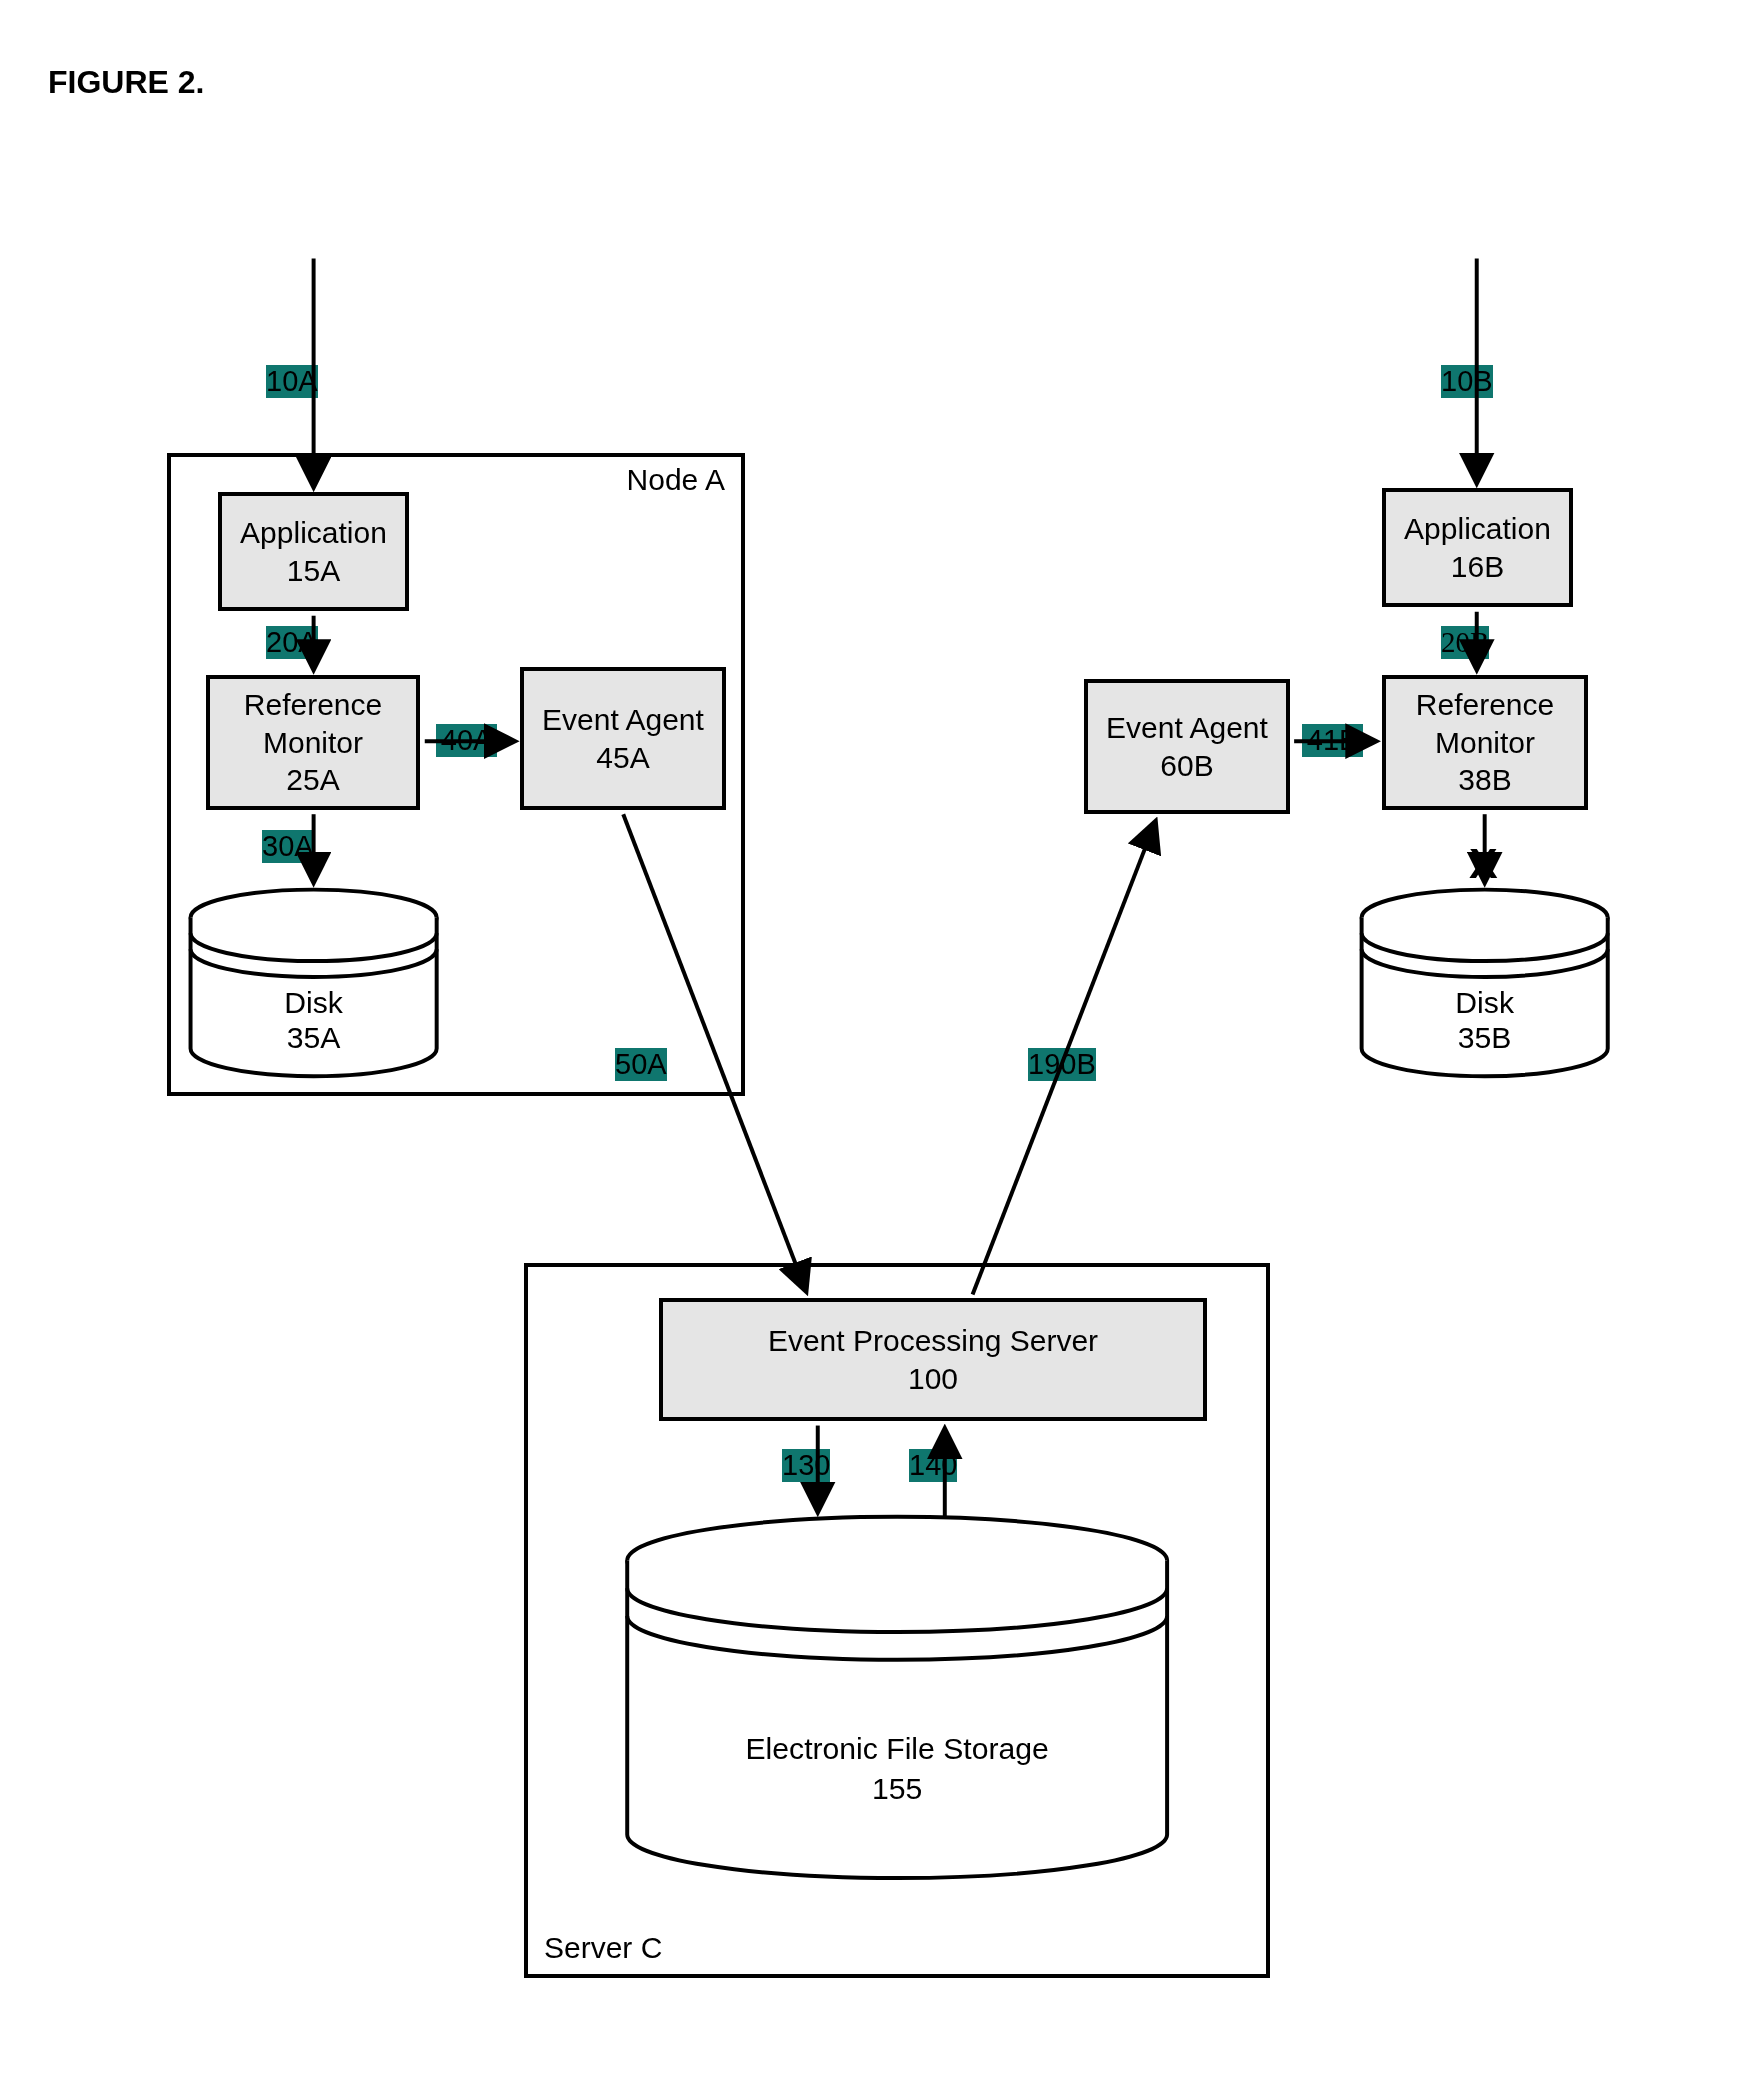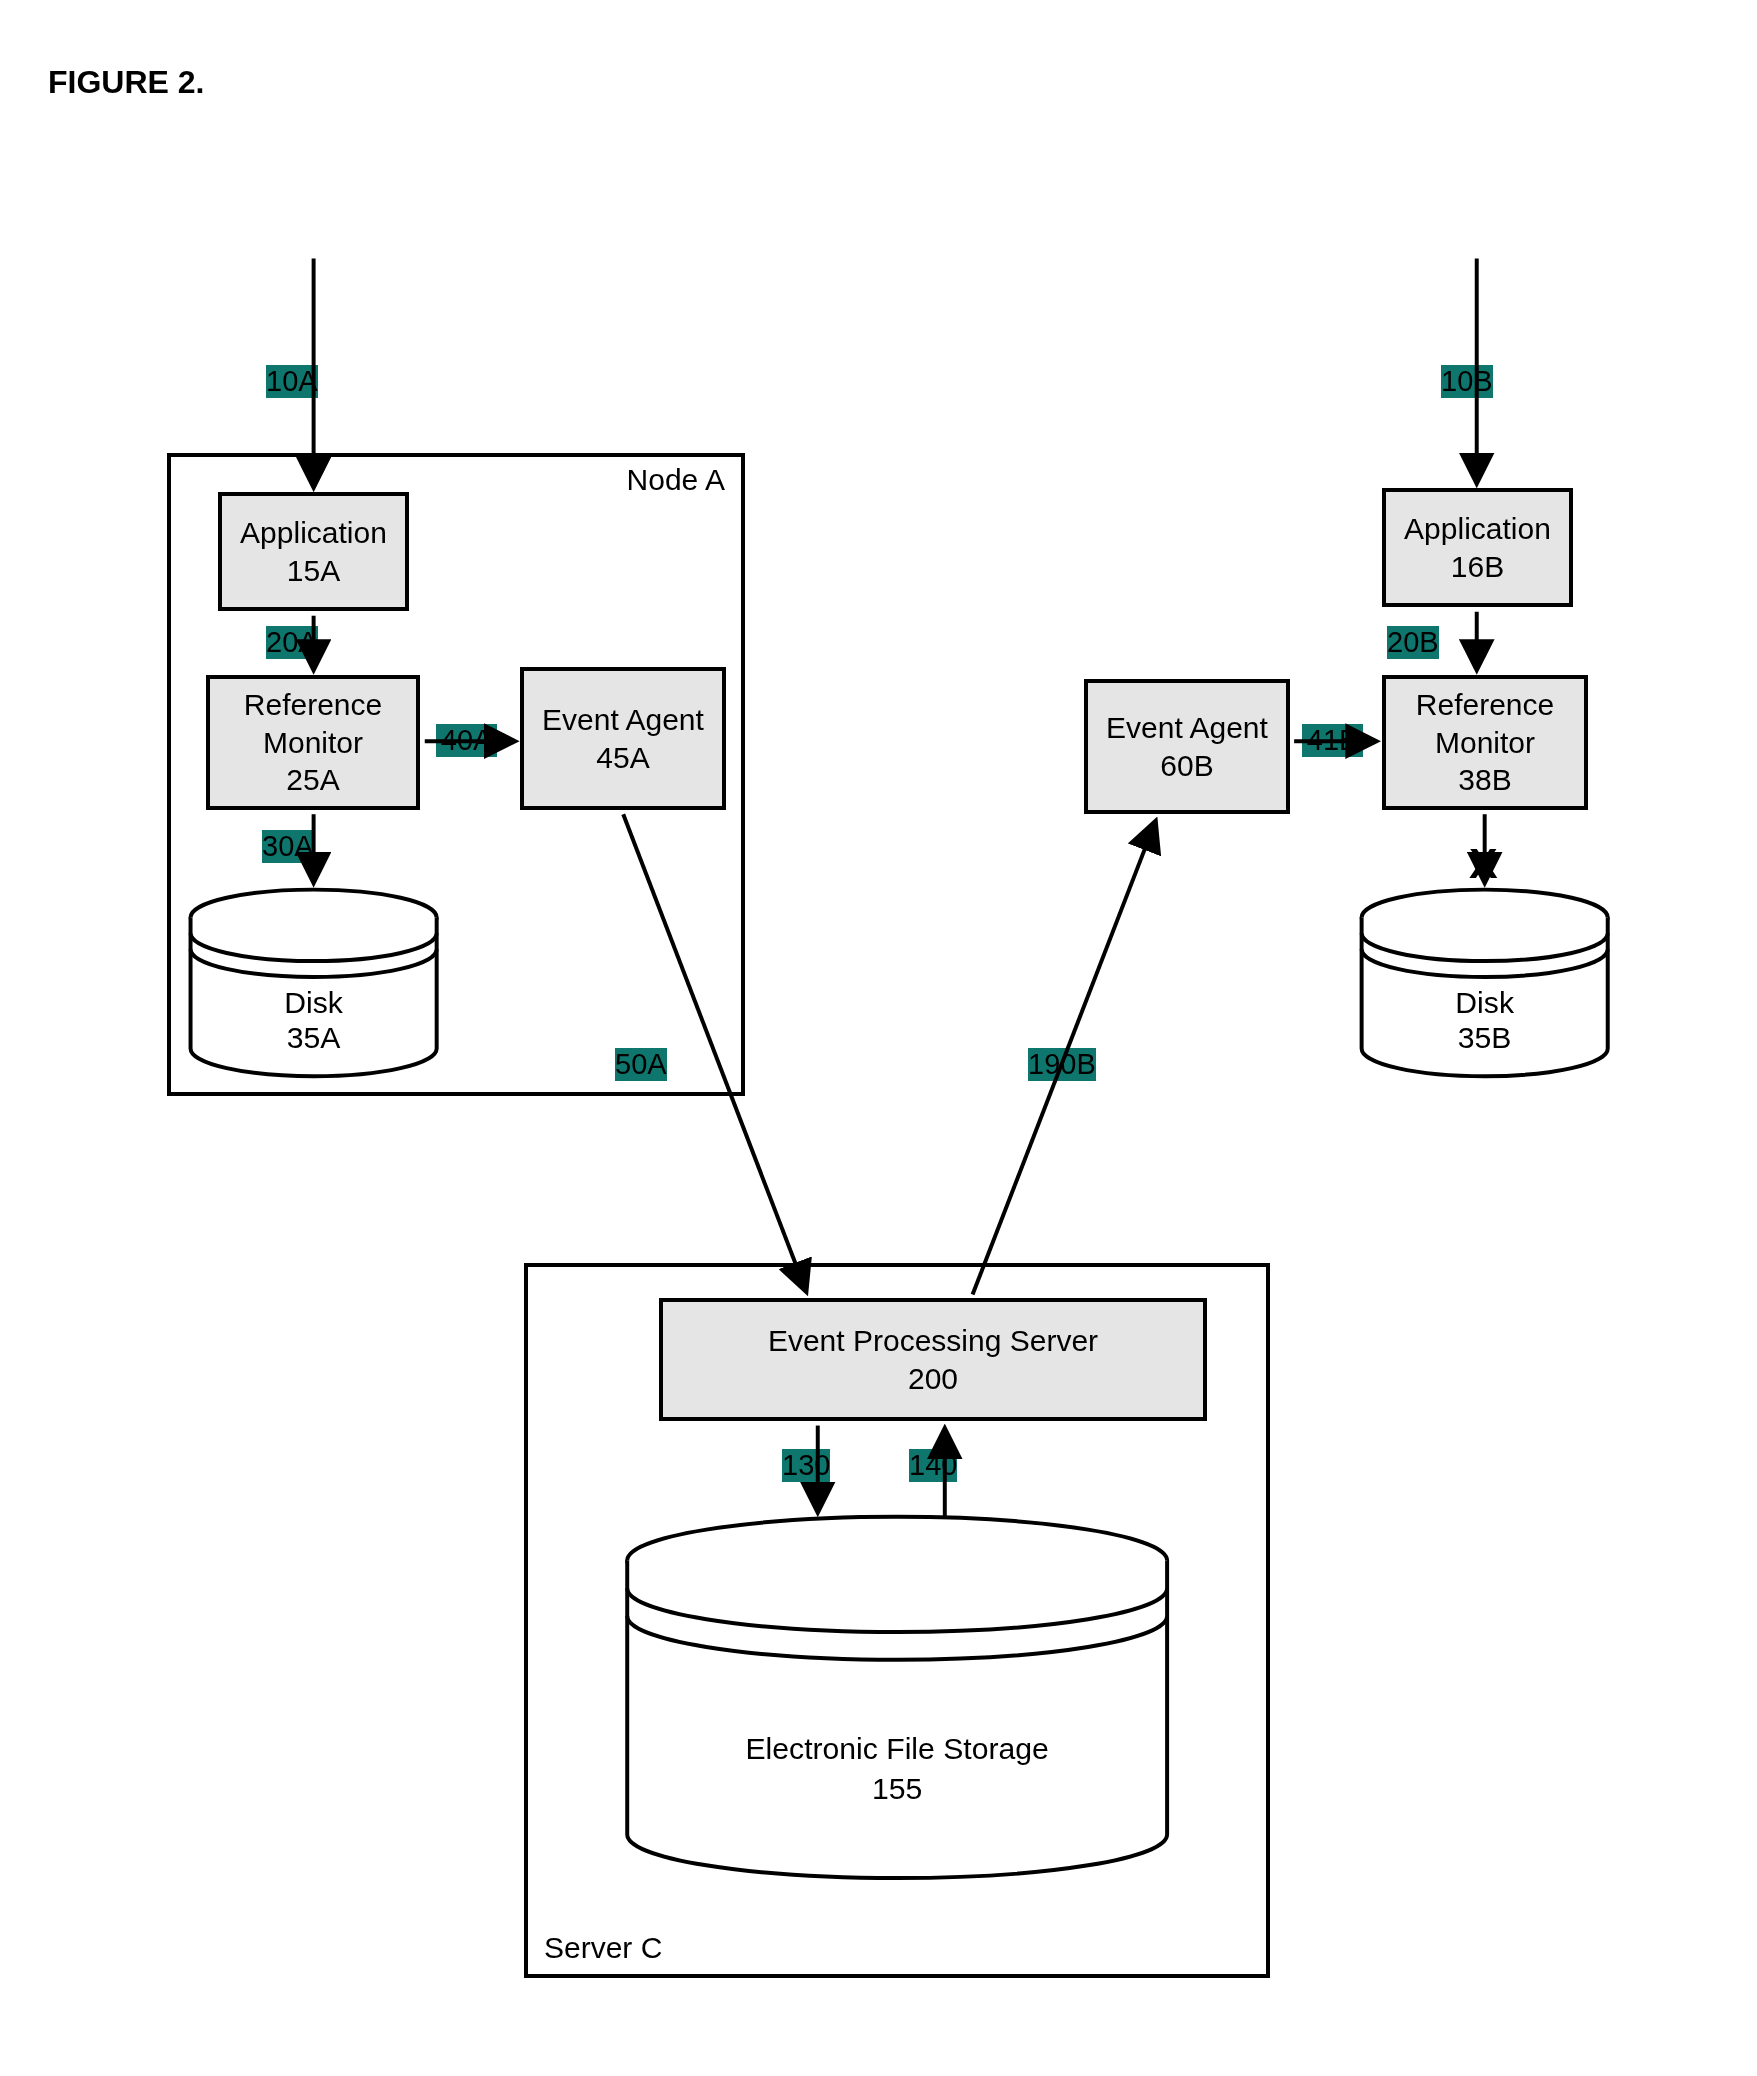--- a/index.html
+++ b/index.html
@@ -118,31 +118,31 @@
   </div>
 
   <div class="x-block" style="left:1469px; top:839px;">X</div>
 
   <div class="container" style="left:524px; top:1263px; width:746px; height:715px;">
     <div class="container-label-bl">Server C</div>
   </div>
 
   <div class="box" style="left:659px; top:1298px; width:548px; height:123px;">
     <span>Event Processing Server</span>
-    <span>200</span>
+    <span>100</span>
   </div>
 
   <div class="edge-label" style="left:266px; top:365px;">10A</div>
   <div class="edge-label" style="left:266px; top:626px;">20A</div>
   <div class="edge-label" style="left:262px; top:830px;">30A</div>
   <div class="edge-label" style="left:436px; top:724px; padding:0 4.8px;">40A</div>
   <div class="edge-label" style="left:615px; top:1048px;">50A</div>
 
   <div class="edge-label" style="left:1441px; top:365px;">10B</div>
-  <div class="edge-label" style="left:1387px; top:626px;">20B</div>
+  <div class="edge-label" style="left:1441px; top:626px;font-family:Liberation Serif, serif;">20B</div>
   <div class="edge-label" style="left:1302px; top:724px; padding:0 4.8px;">41B</div>
   <div class="edge-label" style="left:1028px; top:1048px;">190B</div>
 
   <div class="edge-label" style="left:782px;  top:1449px;">130</div>
   <div class="edge-label" style="left:909px; top:1449px;">140</div>
 
   <svg class="overlay" width="1757" height="2077" viewBox="0 0 2213 2615">
     <defs>
       <marker id="arrow" viewBox="0 0 12 12" refX="10" refY="6" markerWidth="9" markerHeight="9" orient="auto-start-reverse">
         <path d="M0,0 L12,6 L0,12 z" fill="#000"></path>

